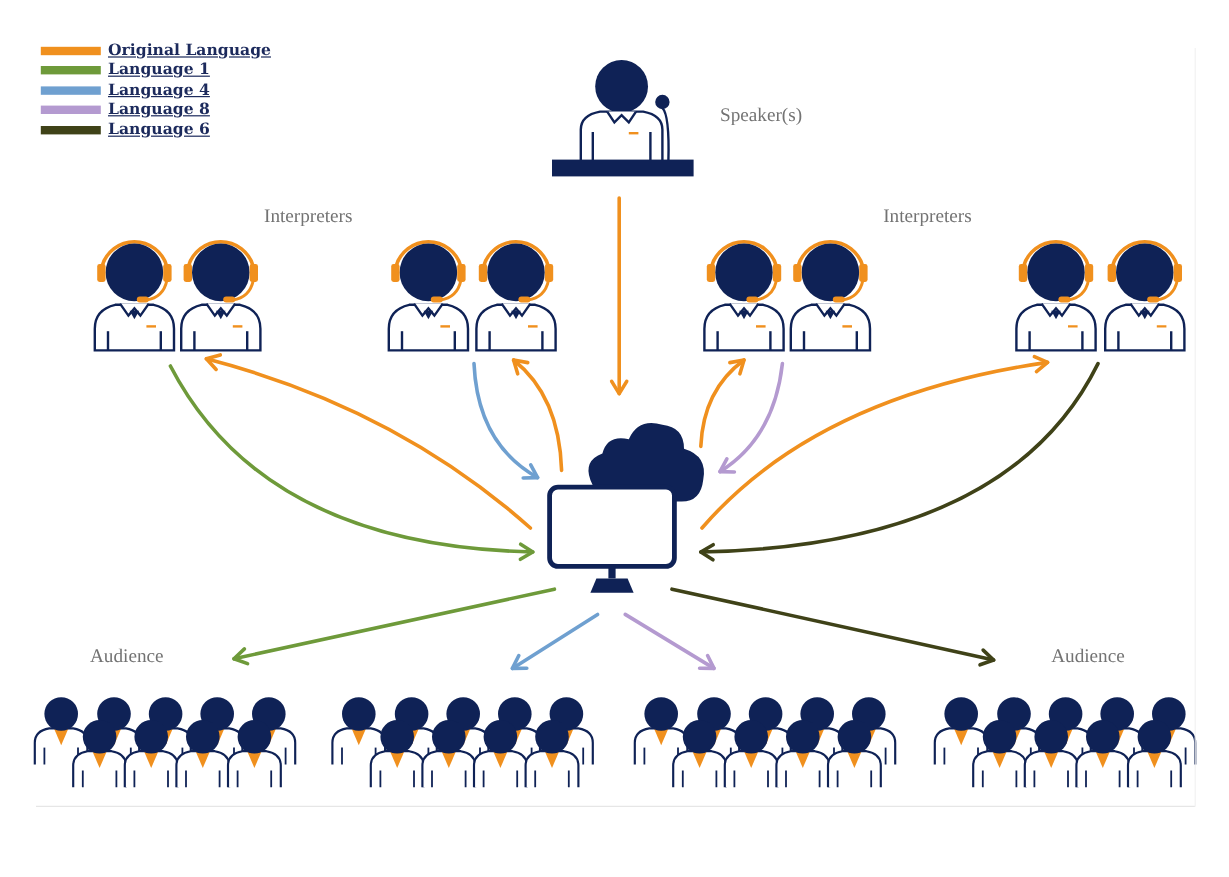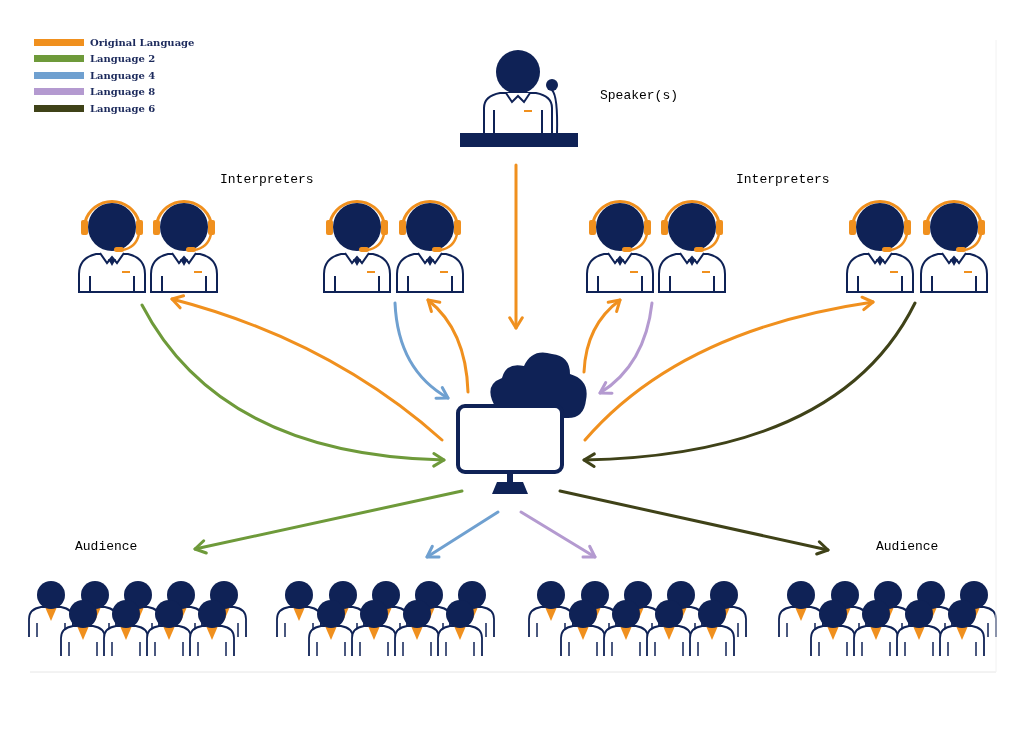--- a/index.html
+++ b/index.html
@@ -1,22 +1,22 @@
 <!DOCTYPE html>
 <html><head>
 <meta charset="utf-8">
 <style>
   html, body { margin:0; padding:0; background:#ffffff; }
   body { width:1024px; height:731px; position:relative; overflow:hidden; font-family:"DejaVu Sans", sans-serif; }
   #stage { position:absolute; left:0; top:0; width:1024px; height:731px; }
   .legend { position:absolute; left:34px; top:34px; }
   .legend-row { display:flex; align-items:center; height:16.5px; }
   .legend-swatch { width:50px; height:7px; margin-right:6px; }
-  .legend-label { font-family:"DejaVu Serif", serif; font-weight:bold; font-size:10px; color:#1c2a5c; }
-  .label { position:absolute; font-family:Liberation Mono, monospace; font-size:13px; color:#000000; white-space:nowrap; }
+  .legend-label { font-family:"DejaVu Serif", serif; font-weight:bold; font-size:13px; color:#1c2a5c;text-decoration:underline; }
+  .label { position:absolute; font-family:Liberation Serif, serif; font-size:16px; color:#737373; white-space:nowrap; }
 </style>
 </head>
 <body>
 
 <div id="stage">
   <svg id="svg" width="1024" height="731" viewBox="0 0 1024 731">
     <defs>
       <g id="interp">
 
         <path d="M -27 -2 A 28 28 0 0 1 27 -2" fill="none" stroke="#f0901e" stroke-width="3"></path>
@@ -182,21 +182,21 @@
       </g>
   </svg>
 
   <div class="legend" id="legend">
       <div class="legend-row">
         <span class="legend-swatch" style="background: rgb(240, 144, 30);"></span>
         <span class="legend-label">Original Language</span>
       </div>
       <div class="legend-row">
         <span class="legend-swatch" style="background: rgb(110, 154, 58);"></span>
-        <span class="legend-label">Language 2</span>
+        <span class="legend-label">Language 1</span>
       </div>
       <div class="legend-row">
         <span class="legend-swatch" style="background: rgb(111, 160, 208);"></span>
         <span class="legend-label">Language 4</span>
       </div>
       <div class="legend-row">
         <span class="legend-swatch" style="background: rgb(180, 154, 208);"></span>
         <span class="legend-label">Language 8</span>
       </div>
       <div class="legend-row">

